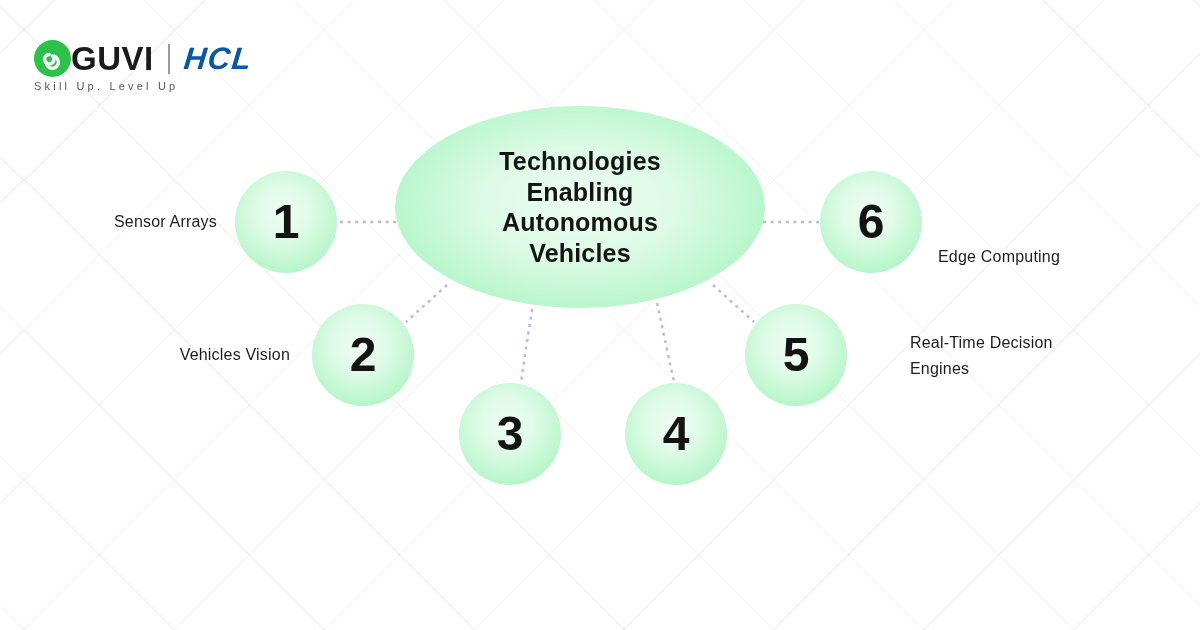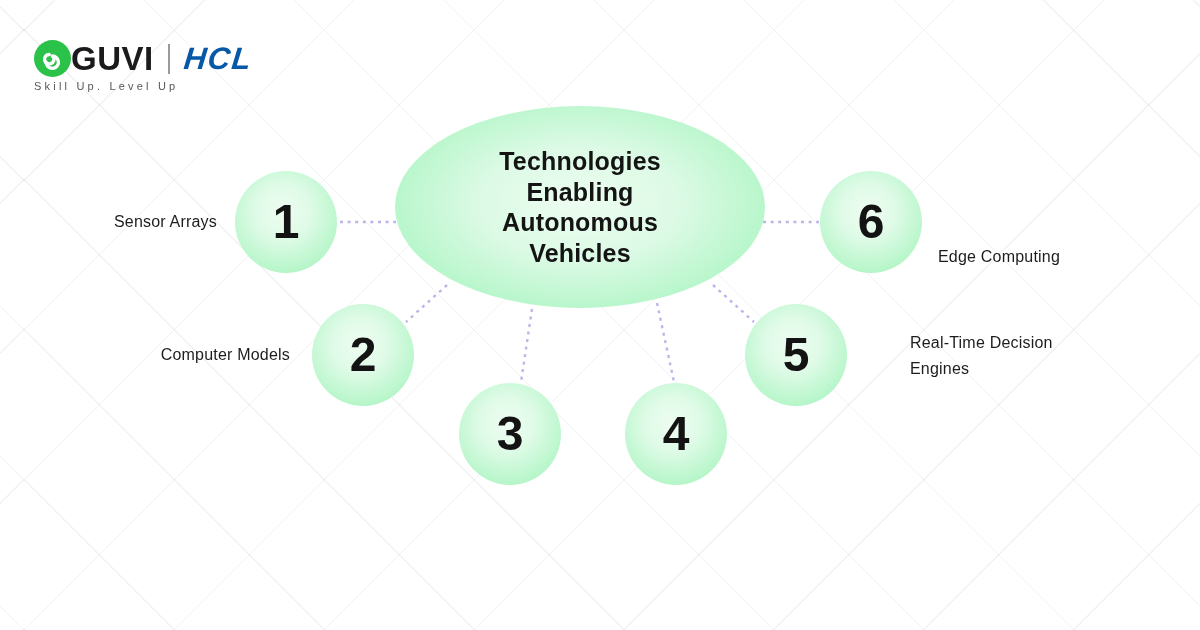--- a/index.html
+++ b/index.html
@@ -142,18 +142,18 @@
     <span class="num">4</span>
   </div>
   <div class="bubble bubble-5">
     <span class="num">5</span>
   </div>
   <div class="bubble bubble-6">
     <span class="num">6</span>
   </div>
 
   <div class="nodelabel label-1">Sensor Arrays</div>
-  <div class="nodelabel label-2">Computer Models</div>
+  <div class="nodelabel label-2">Vehicles Vision</div>
   <div class="nodelabel label-5">Real-Time Decision
 Engines</div>
   <div class="nodelabel label-6">Edge Computing</div>
 
 </div>
 
 </body></html>

